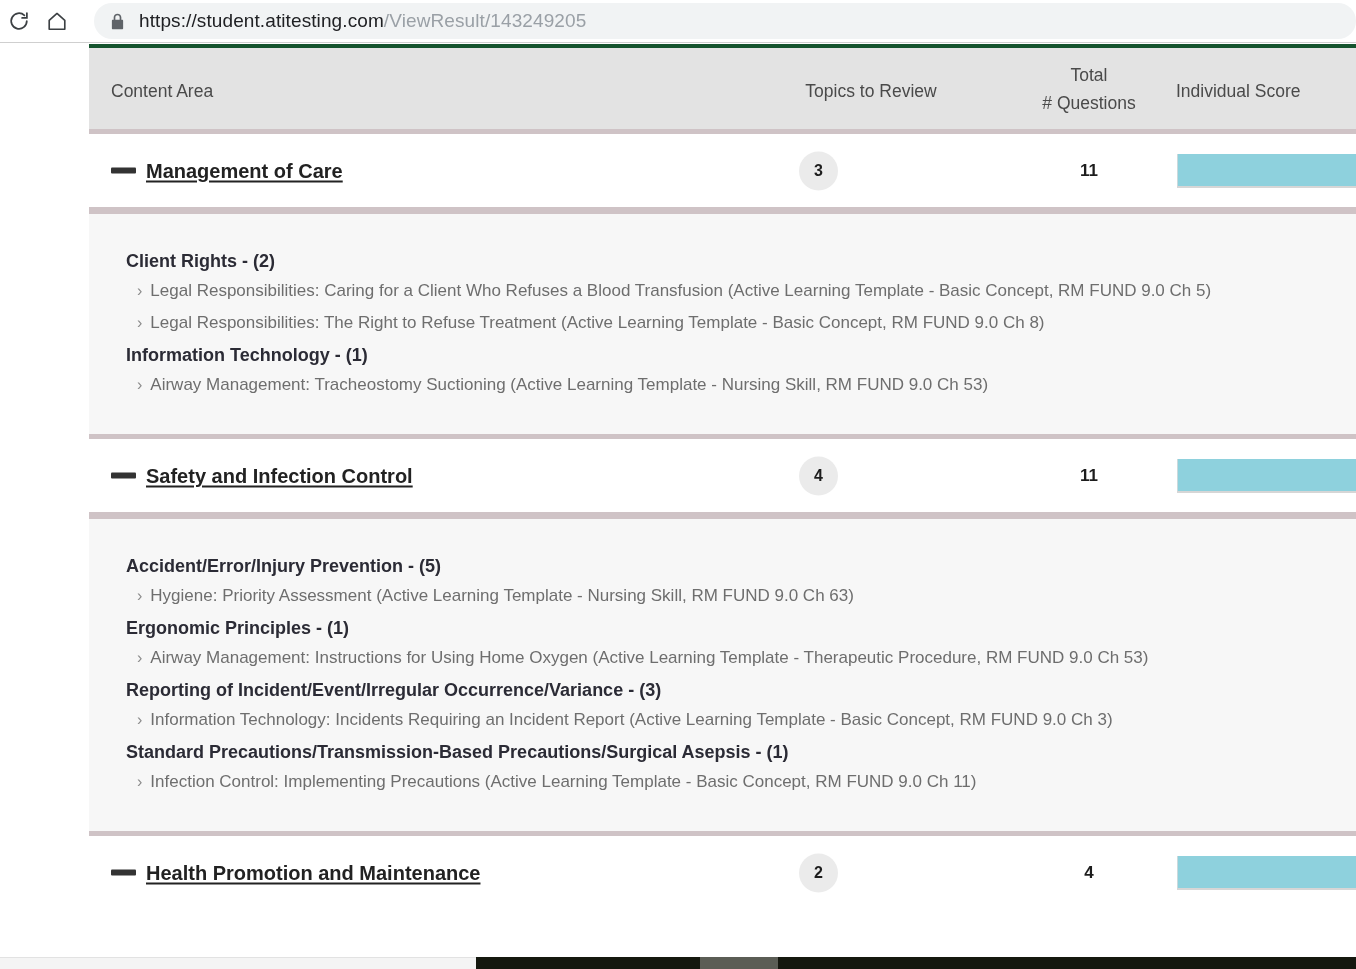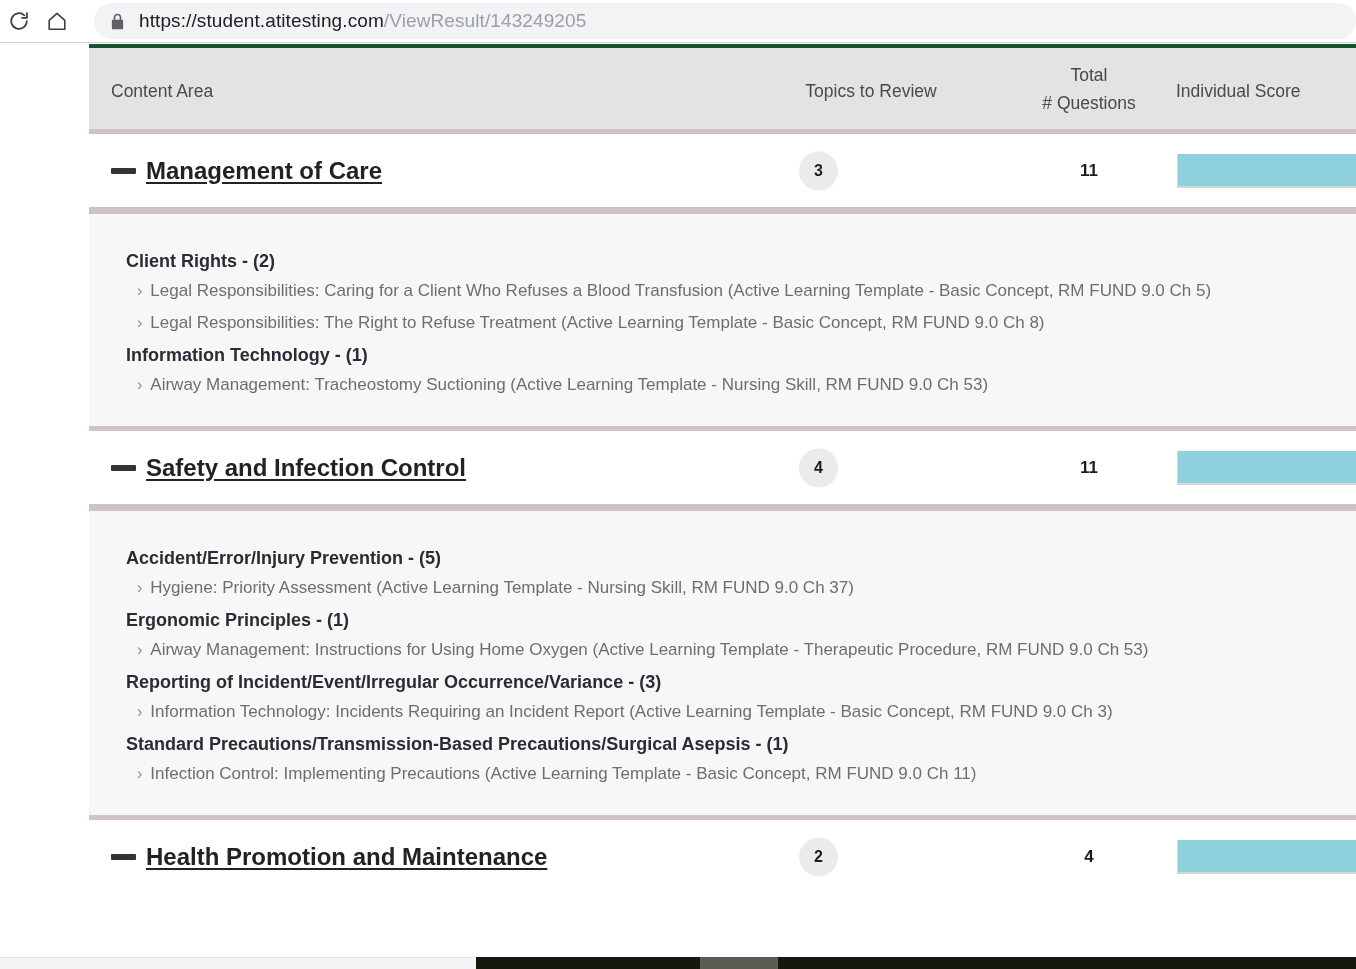--- a/index.html
+++ b/index.html
@@ -124,21 +124,21 @@
   }
   .minus-icon {
     width: 25px;
     height: 6px;
     background: #333333;
     border-radius: 1px;
     flex: none;
     margin-right: 10px;
   }
   .ca-label {
-    font-size: 24px;
+    font-size: 20px;
     font-weight: bold;
     color: #222222;
     text-decoration: underline;
     text-underline-offset: 3px;
     white-space: nowrap;
   }
   .badge {
     position: absolute;
     left: 710px;
     top: 50%;
@@ -203,21 +203,21 @@
     top: -24px;
     width: 0; height: 0;
     border-left: 17px solid transparent;
     border-right: 17px solid transparent;
     border-top: 20px solid #f7f7f7;
   }
 
   
   .panel {
     background: #f7f7f7;
-    padding: 36px 0 20px 0;
+    padding: 36px 0 28px 0;
     position: relative;
   }
   .topic {
     font-size: 18px;
     font-weight: bold;
     color: #2b2b35;
     margin: 0 0 8px 37px;
     line-height: 22px;
   }
   .subitem {
@@ -366,21 +366,21 @@
           </div>
         </div>
         <div class="divider">
           <div class="notch"></div>
         </div>
         <div class="panel">
           <div class="topic-block">
             <div class="topic">Accident/Error/Injury Prevention - (5)</div>
             <div class="subitem">
               <span class="chev">›</span>
-              <span class="subtext">Hygiene: Priority Assessment (Active Learning Template - Nursing Skill, RM FUND 9.0 Ch 37)</span>
+              <span class="subtext">Hygiene: Priority Assessment (Active Learning Template - Nursing Skill, RM FUND 9.0 Ch 63)</span>
             </div>
           </div>
           <div class="topic-block">
             <div class="topic">Ergonomic Principles - (1)</div>
             <div class="subitem">
               <span class="chev">›</span>
               <span class="subtext">Airway Management: Instructions for Using Home Oxygen (Active Learning Template - Therapeutic Procedure, RM FUND 9.0 Ch 53)</span>
             </div>
           </div>
           <div class="topic-block">

